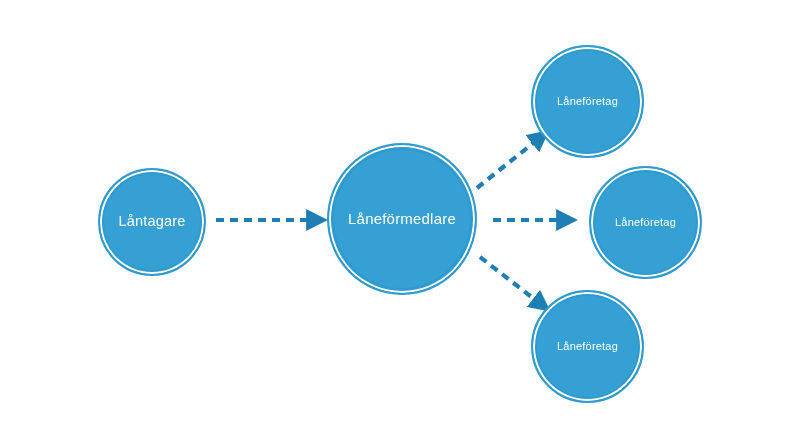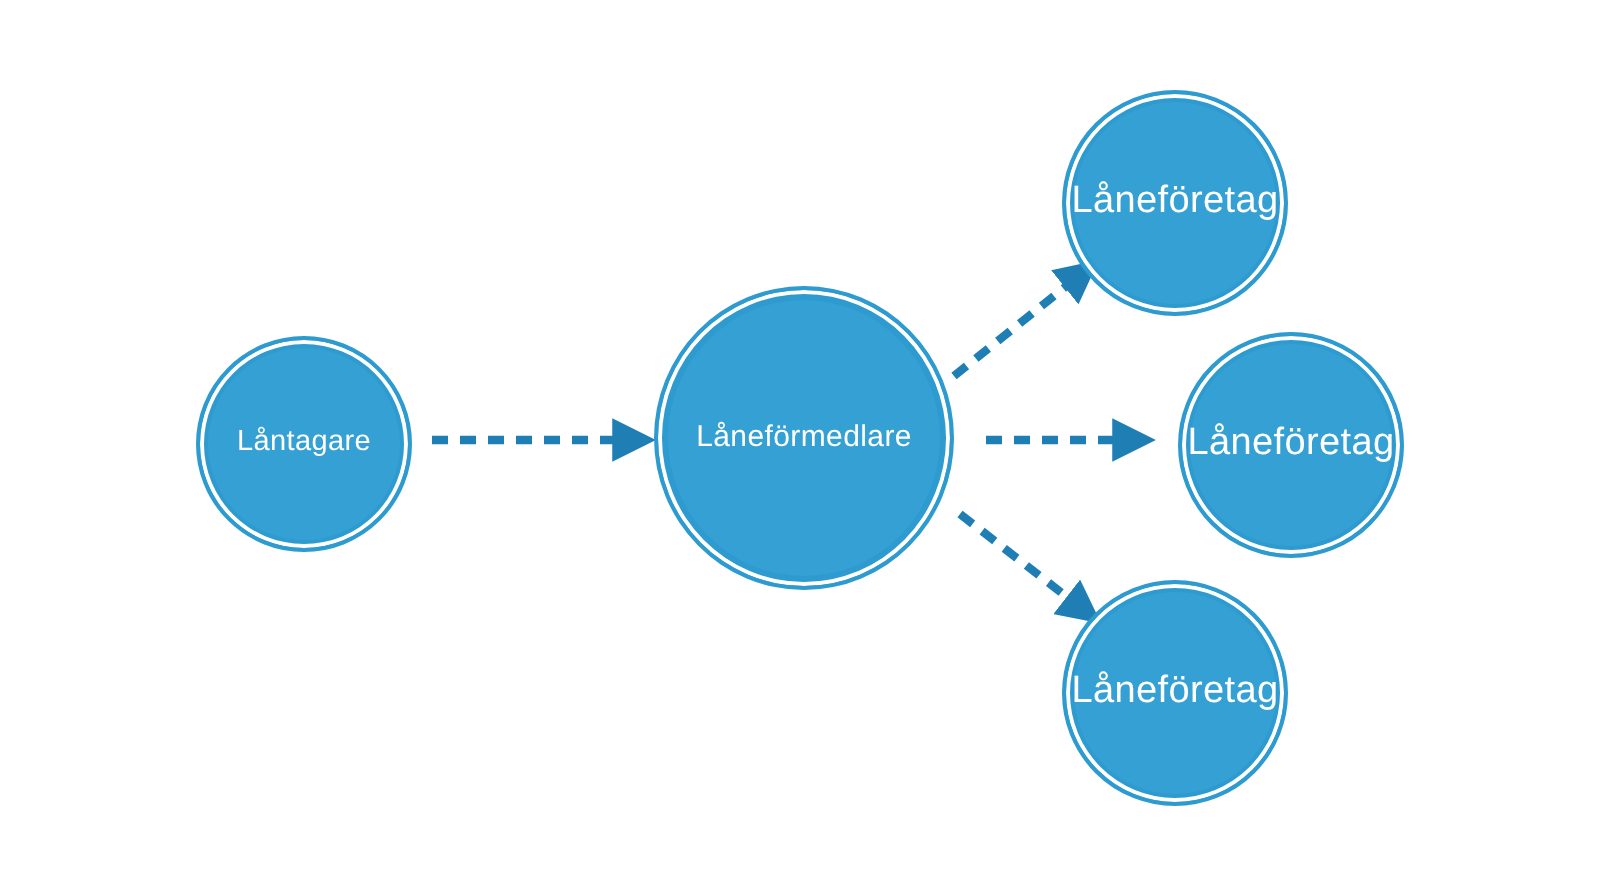--- a/index.html
+++ b/index.html
@@ -65,21 +65,21 @@
     top: 143px;
     width: 150px;
     height: 152px;
     border-width: 2px;
     box-shadow: 0 0 0 2px #ffffff inset, 0 0 0 5px #2e9bd0 inset;
   }
   #node-broker .node-label { font-size: 15px; }
 
   
   .node-lender { width: 113px; height: 113px; }
-  .node-lender .node-label { font-size: 19px; }
+  .node-lender .node-label { font-size: 11px; }
   #node-lender-top    { left: 531px; top: 45px; }
   #node-lender-middle { left: 589px; top: 166px; }
   #node-lender-bottom { left: 531px; top: 290px; }
 </style>
 </head>
 <body>
 
 <div id="diagram-canvas">
 
   <svg id="arrow-layer" viewBox="0 0 800 445" width="800" height="445" xmlns="http://www.w3.org/2000/svg">

